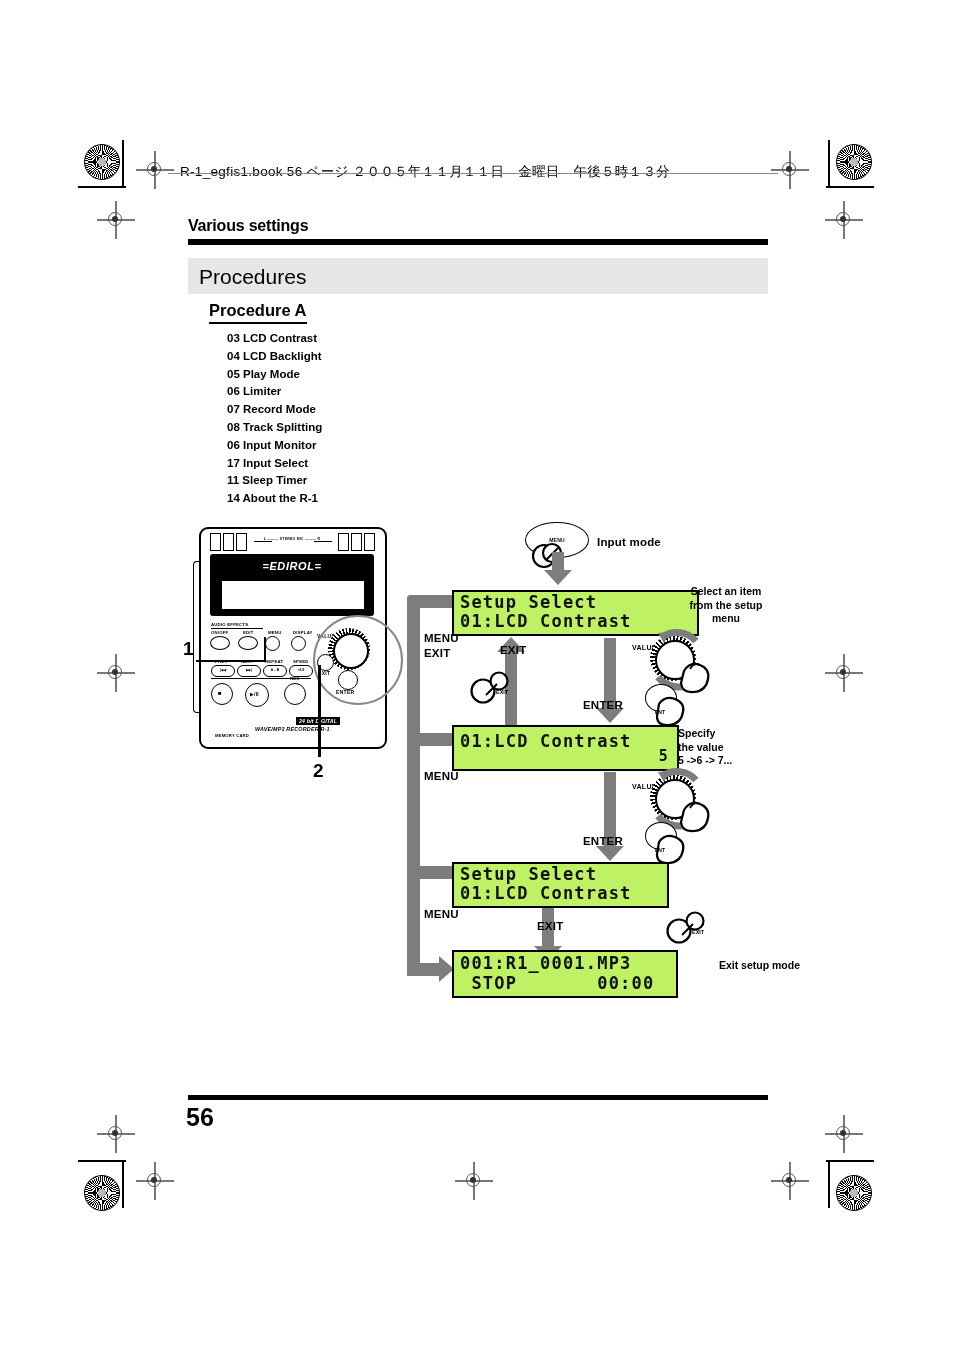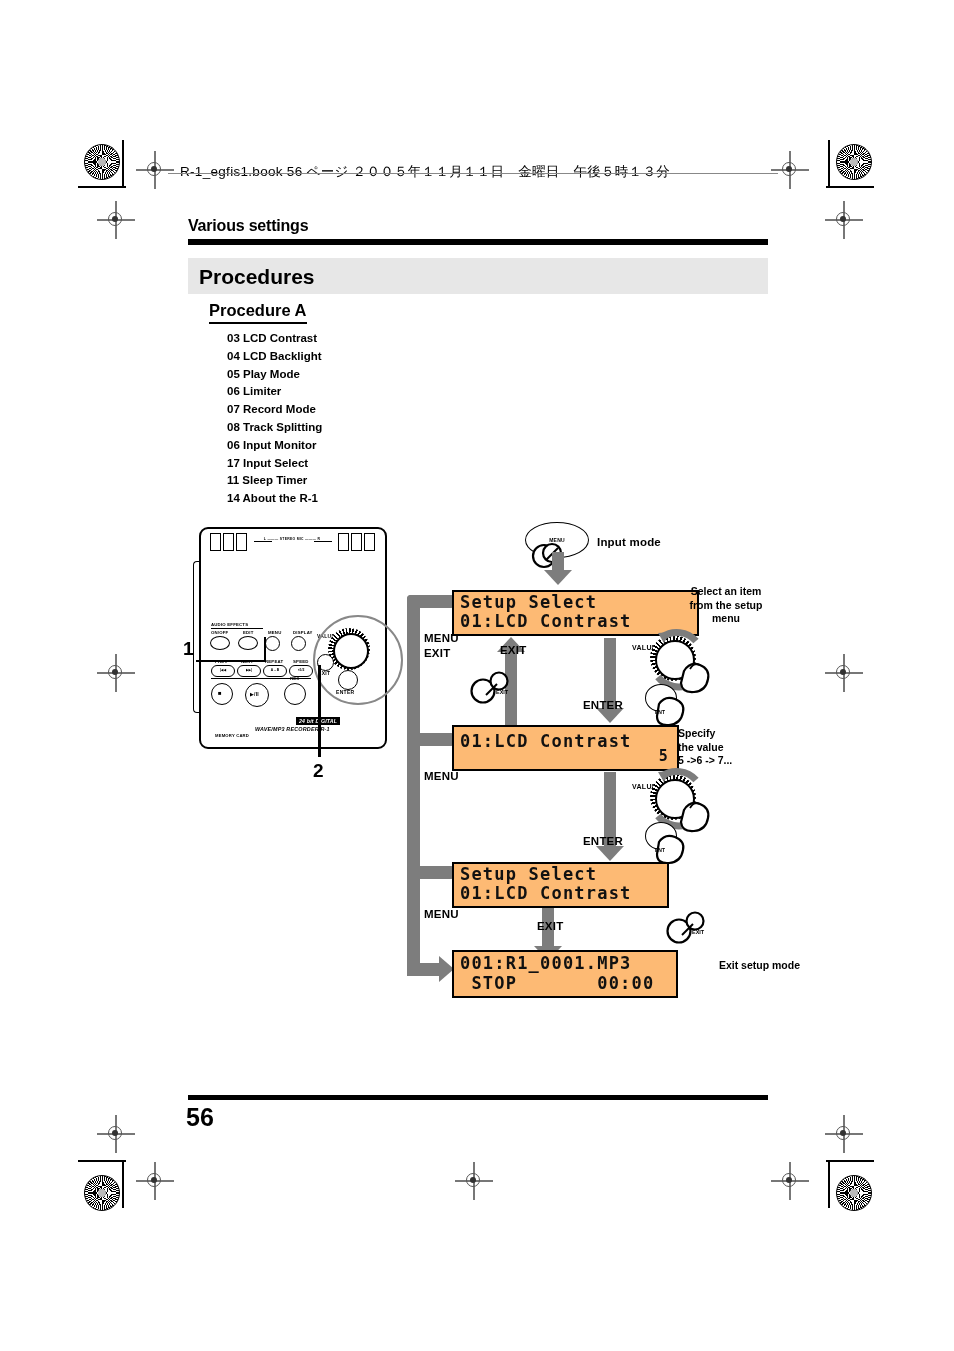--- a/index.html
+++ b/index.html
@@ -22,21 +22,21 @@
   .regmark .v{position:absolute;top:-6px;left:12.2px;height:38px;width:1.4px;background:#777;}
   .cropline{position:absolute;background:#000;}
 
   
   .hdrtext{left:180px;top:163px;font-size:13.5px;letter-spacing:.3px;white-space:nowrap;
      font-family:"Liberation Sans","DejaVu Sans",sans-serif;}
   .secttitle{left:188px;top:217px;font-size:16px;font-weight:bold;letter-spacing:-.2px;}
   .rule{left:188px;top:239px;width:580px;height:6px;background:#000;}
 
   .procbar{left:188px;top:258px;width:580px;height:36px;background:#e7e7e7;}
-  .procbar span{position:absolute;left:11px;top:7px;font-size:21px;font-weight:bold;}
+  .procbar span{position:absolute;left:11px;top:7px;font-size:21px;font-weight:normal;}
 
   .subhead{left:209px;top:301px;font-size:16.5px;font-weight:bold;
      border-bottom:2.2px solid #000;padding-bottom:2px;}
 
   .itemlist{left:227px;top:330px;font-size:11.5px;font-weight:bold;line-height:17.8px;}
 
   
   .footrule{left:188px;top:1095px;width:580px;height:5px;background:#000;}
   .pageno{left:186px;top:1103px;font-size:25px;font-weight:bold;}
 
@@ -64,21 +64,21 @@
   .sidebar-l{position:absolute;left:-6px;top:34px;width:5px;height:150px;border:1.8px solid #000;
      border-right:none;border-radius:4px 0 0 4px;}
 
   .circle-hl{position:absolute;left:313px;top:615px;width:86px;height:86px;border-radius:50%;
      border:2.2px solid #888;}
 
   .callout{position:absolute;font-size:19px;font-weight:bold;}
   .leader{position:absolute;background:#000;}
 
   
-  .lcdbox{position:absolute;border:2.2px solid #000;background:#fdba74;text-align:right;}
+  .lcdbox{position:absolute;border:2.2px solid #000;background:#bef264;text-align:right;}
   .lcdtxt{position:absolute;font-family:"DejaVu Sans Mono","Liberation Mono",monospace;
      font-size:17px;font-weight:bold;letter-spacing:1.2px;color:#111;white-space:pre;}
   .note{position:absolute;font-size:10.5px;font-weight:bold;line-height:13.5px;}
   .flowlbl{position:absolute;font-size:11.5px;font-weight:bold;letter-spacing:.2px;}
 
   
   .garrow{position:absolute;}
   .garrow .stem{position:absolute;background:#7d7d7d;}
   .garrow .head{position:absolute;width:0;height:0;}
   .down .head{border-left:14px solid transparent;border-right:14px solid transparent;border-top:15px solid #7d7d7d;}
@@ -205,20 +205,24 @@
     <div class="mic-slot" style="left:13px;"></div>
     <div class="mic-slot" style="left:26px;"></div>
     <div class="mic-slot" style="left:128px;"></div>
     <div class="mic-slot" style="left:141px;"></div>
     <div class="mic-slot" style="left:154px;"></div>
     <div class="mic-line" style="left:44px;width:18px;"></div>
     <div class="mic-line" style="left:104px;width:18px;"></div>
     <div class="mic-label" style="left:40px;top:3.5px;width:84px;font-size:3.4px;">L ——— STEREO MIC ——— R</div>
   </div>
 
+  <div class="screenblk">
+    <div class="edirol">=EDIROL=</div>
+    <div class="lcdwin"></div>
+  </div>
 
   <div class="grp-label" style="left:12px;top:95px;">AUDIO EFFECTS</div>
   <div class="underbar" style="left:12px;top:101px;width:52px;"></div>
   <div class="grp-label" style="left:12px;top:103px;">ON/OFF</div>
   <div class="grp-label" style="left:44px;top:103px;">EDIT</div>
   <div class="grp-label" style="left:69px;top:103px;">MENU</div>
   <div class="grp-label" style="left:94px;top:103px;">DISPLAY</div>
   <div class="btn" style="left:11px;top:109px;width:18px;height:12px;"></div>
   <div class="btn" style="left:39px;top:109px;width:18px;height:12px;"></div>
   <div class="btn" style="left:66px;top:109px;width:13px;height:13px;"></div>

